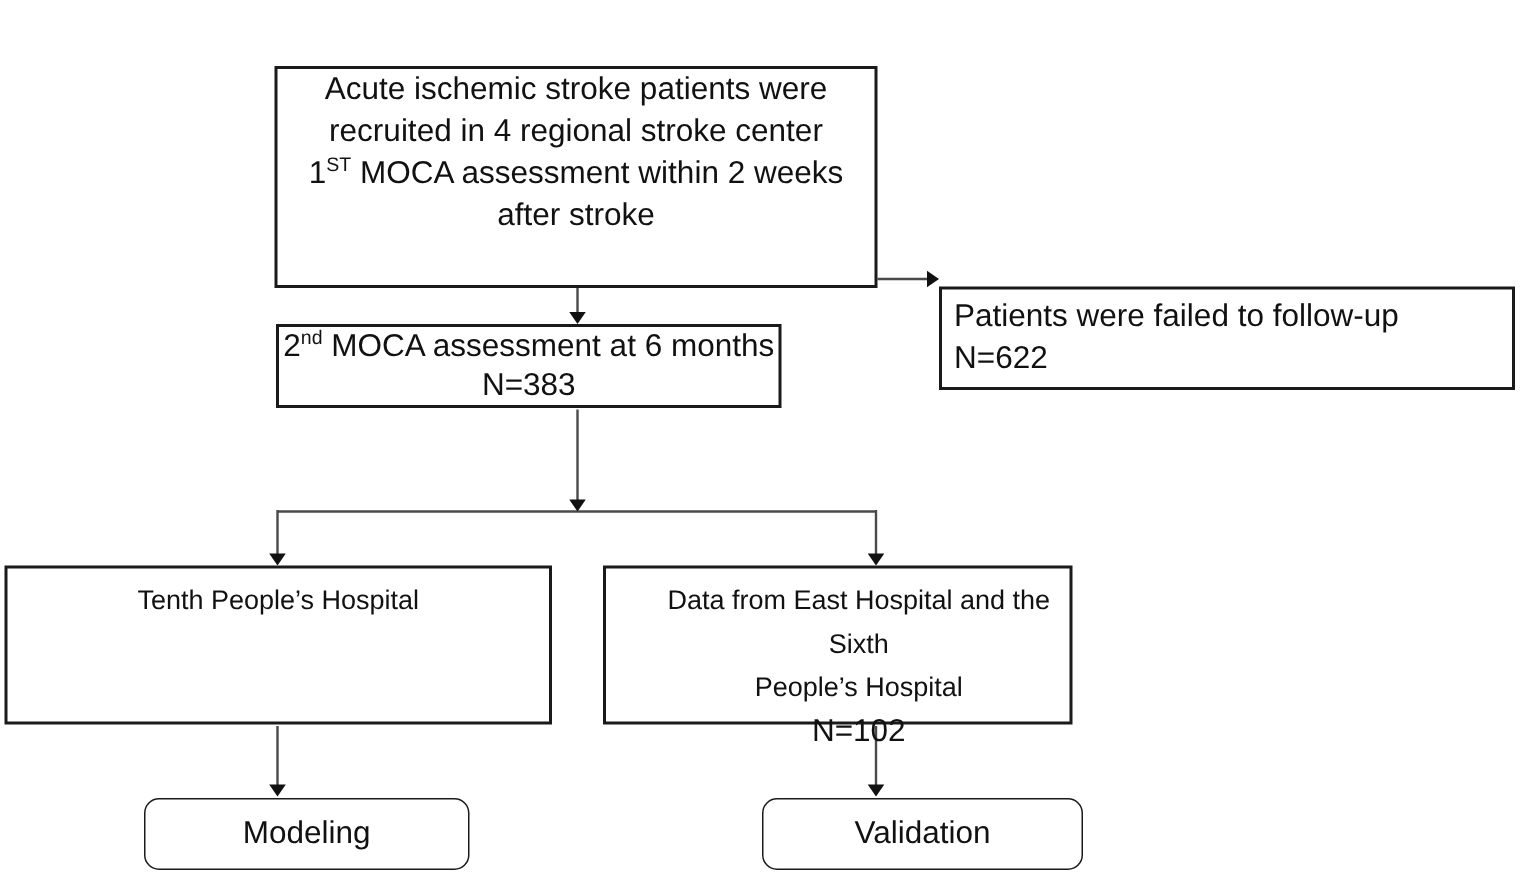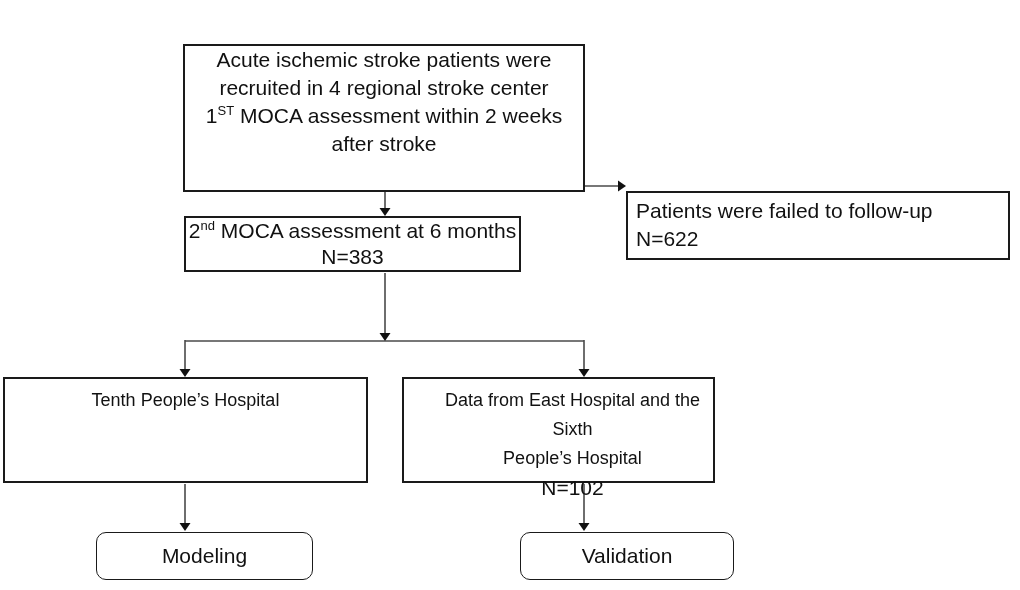--- a/index.html
+++ b/index.html
@@ -56,21 +56,21 @@
   .modeling-data { left: 3px;  width: 365px; }
   .validation-data { left: 402px; width: 313px; padding-left: 28px; }
   
   .terminal {
     top: 532px; height: 48px;
     border: 1.5px solid #1a1a1a; border-radius: 10px;
     font-size: 21px;
     display: flex; align-items: center; justify-content: center; margin-left: 20px;
   }
   .modeling { left: 76px; width: 217px; }
-  .validation { left: 500px; width: 214px; }
+  .validation { left: 488px; width: 214px; }
   sup.ord {
     font-size: 0.62em;
     vertical-align: super;
     line-height: 0;
   }
 </style>
 </head>
 <body>
 
 <div class="canvas">

